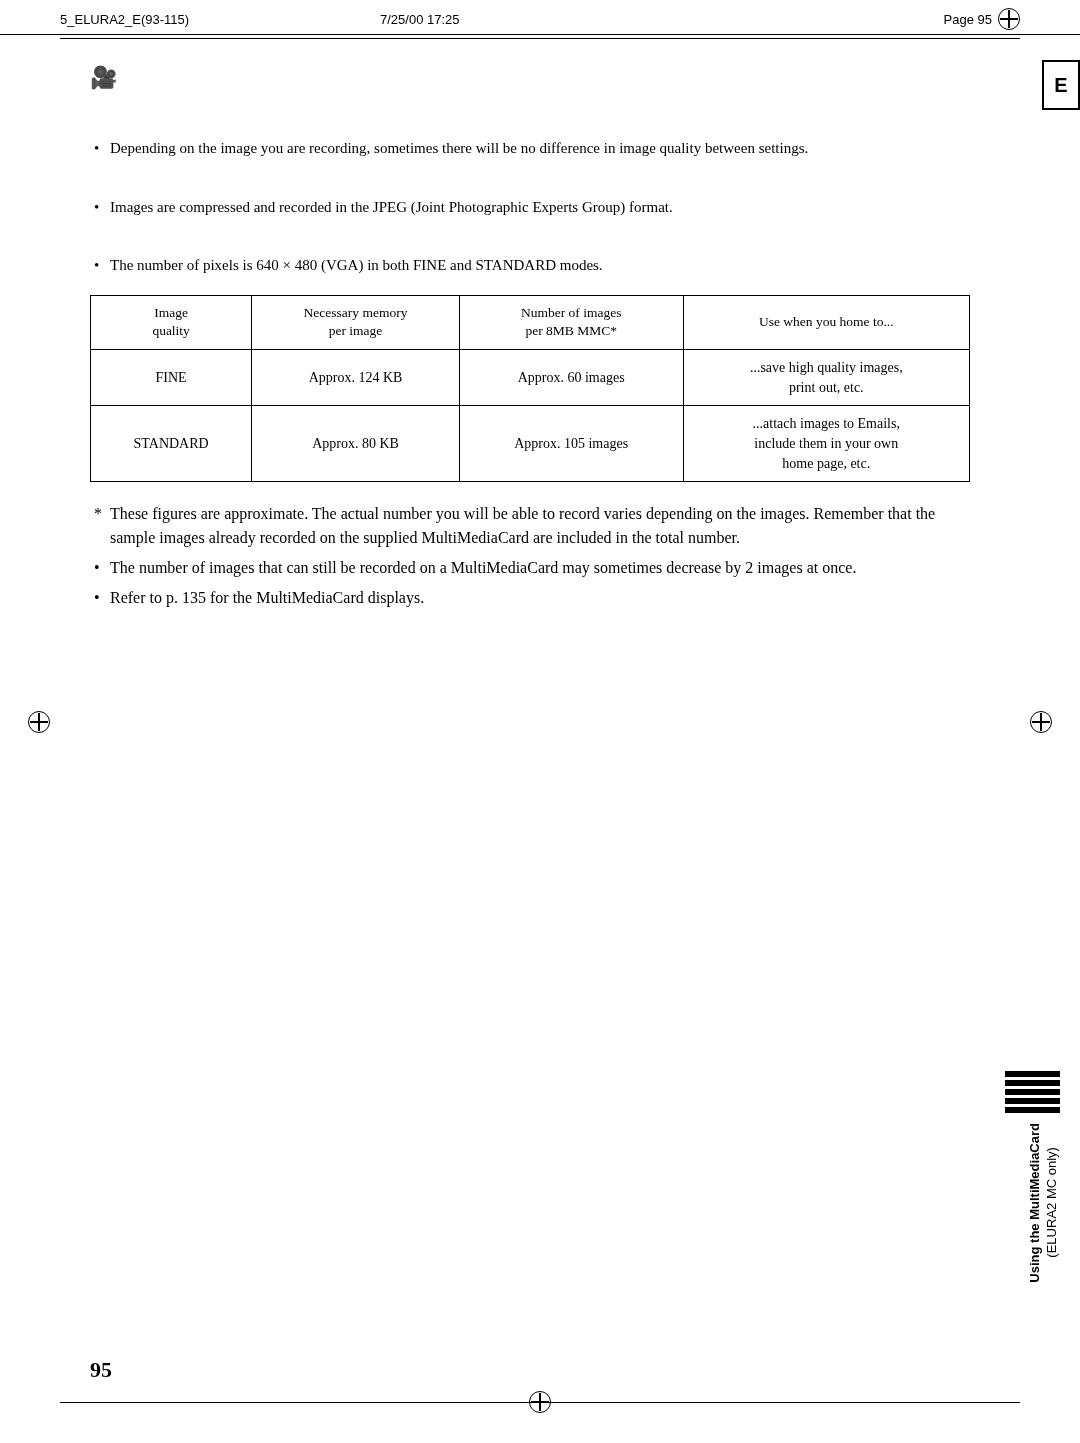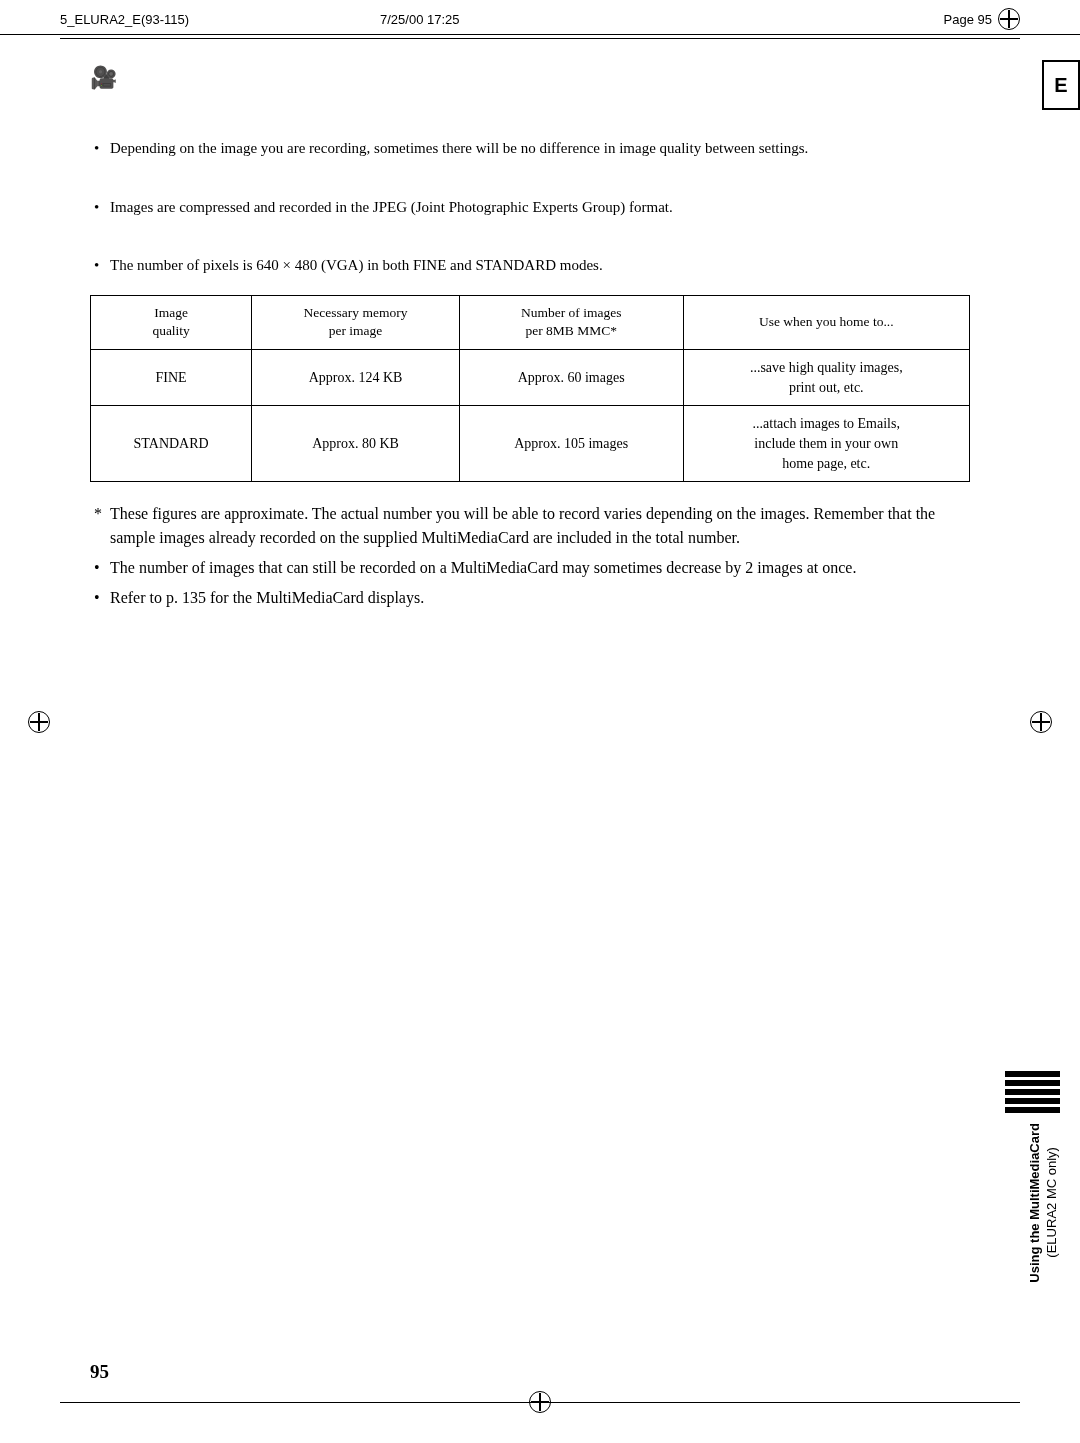--- a/index.html
+++ b/index.html
@@ -184,21 +184,21 @@
 
     .rotated-bold {
       font-weight: bold;
     }
 
     
     .page-number {
       position: absolute;
       bottom: 60px;
       left: 90px;
-      font-size: 19px;
+      font-size: 22px;
       font-weight: bold;
     }
 
     
     .bottom-line {
       position: absolute;
       bottom: 40px;
       left: 60px;
       right: 60px;
       height: 1px;

